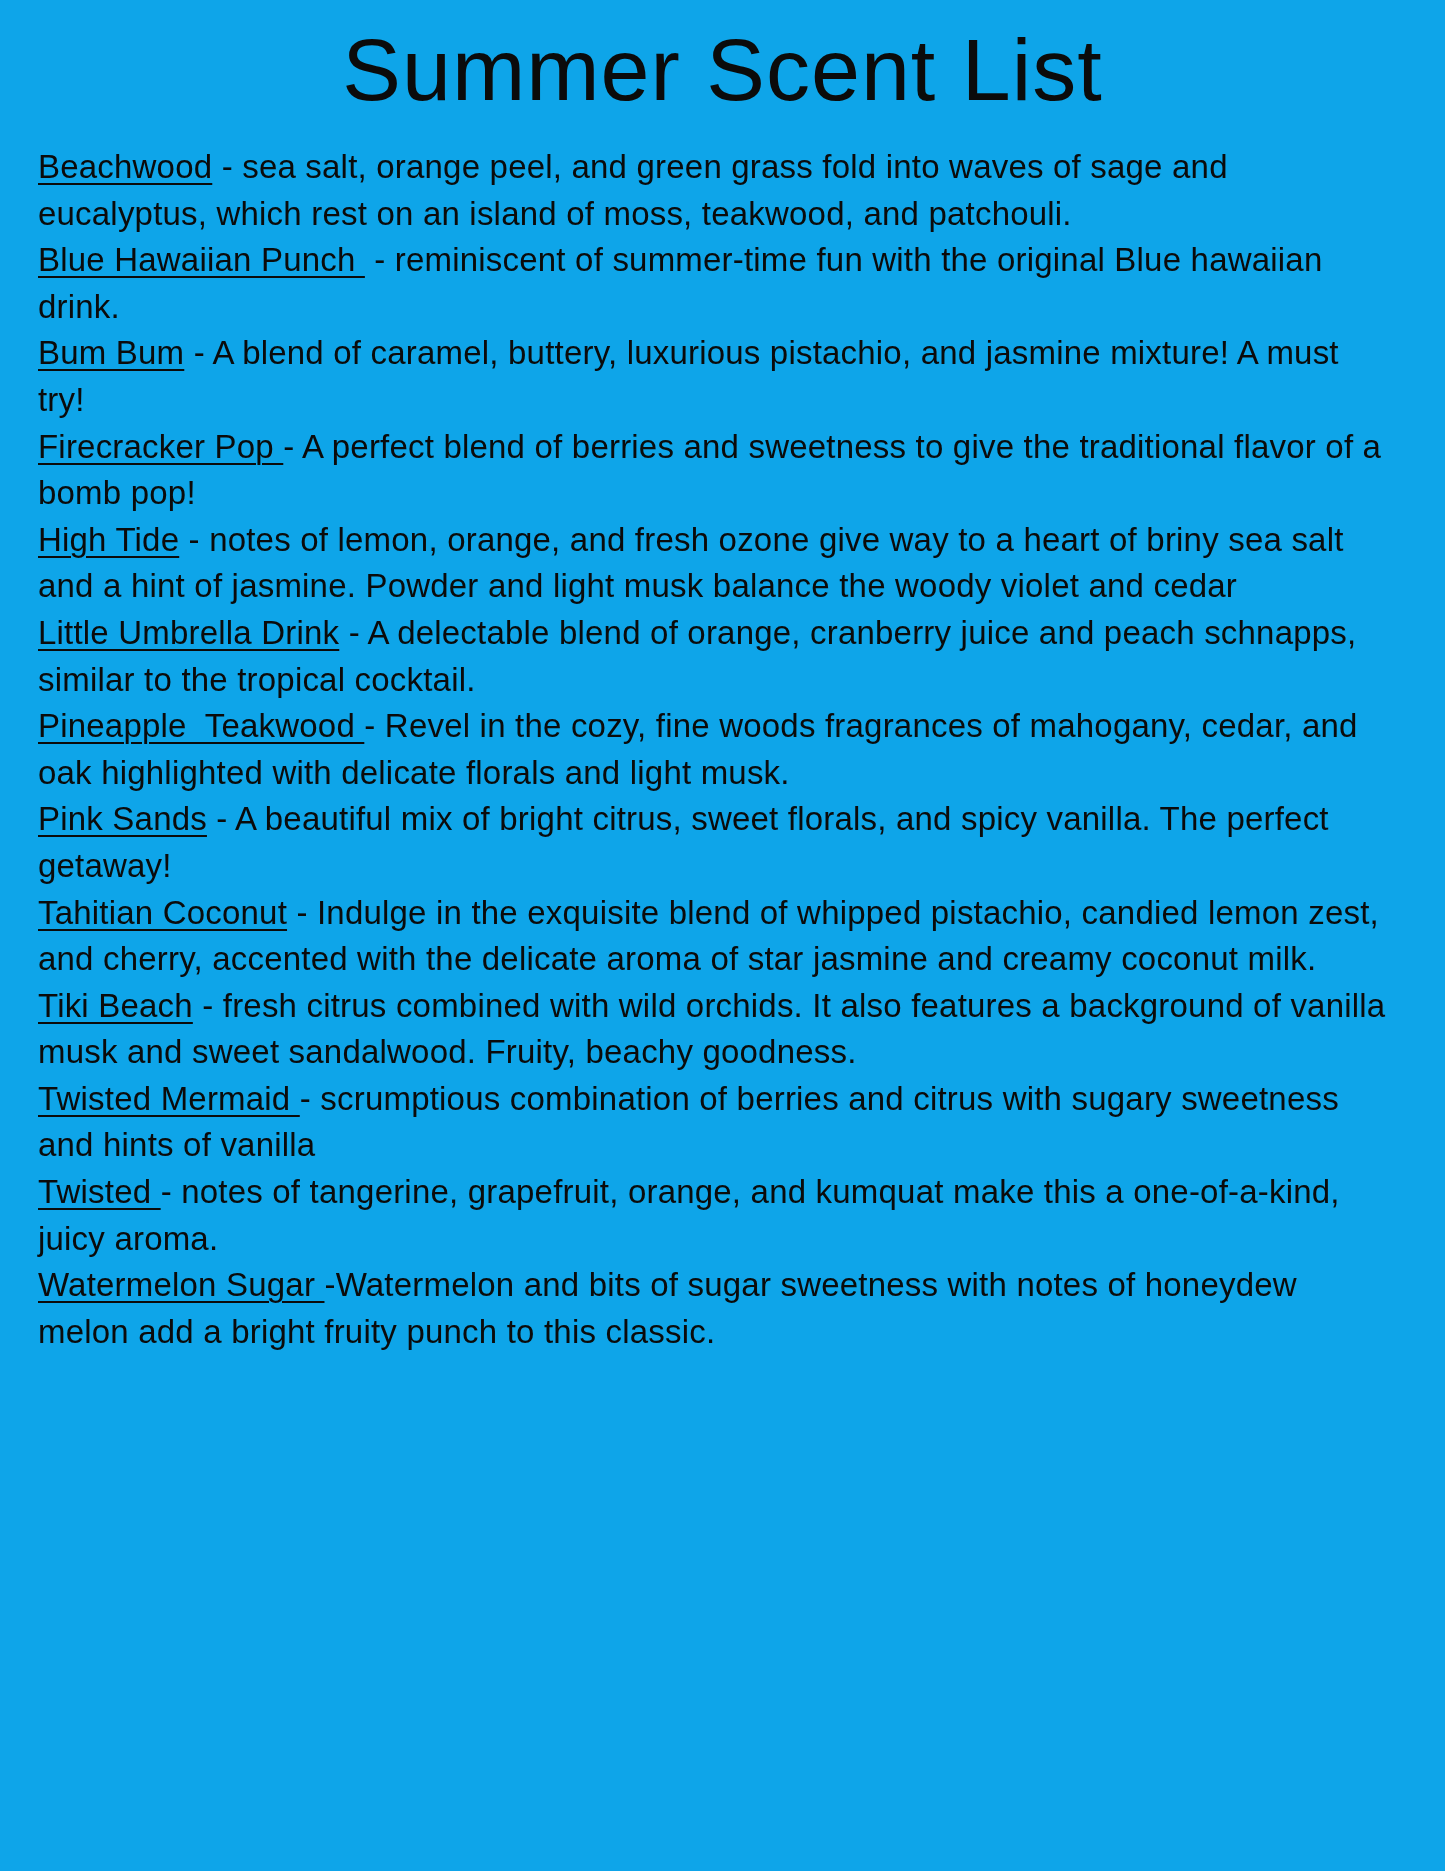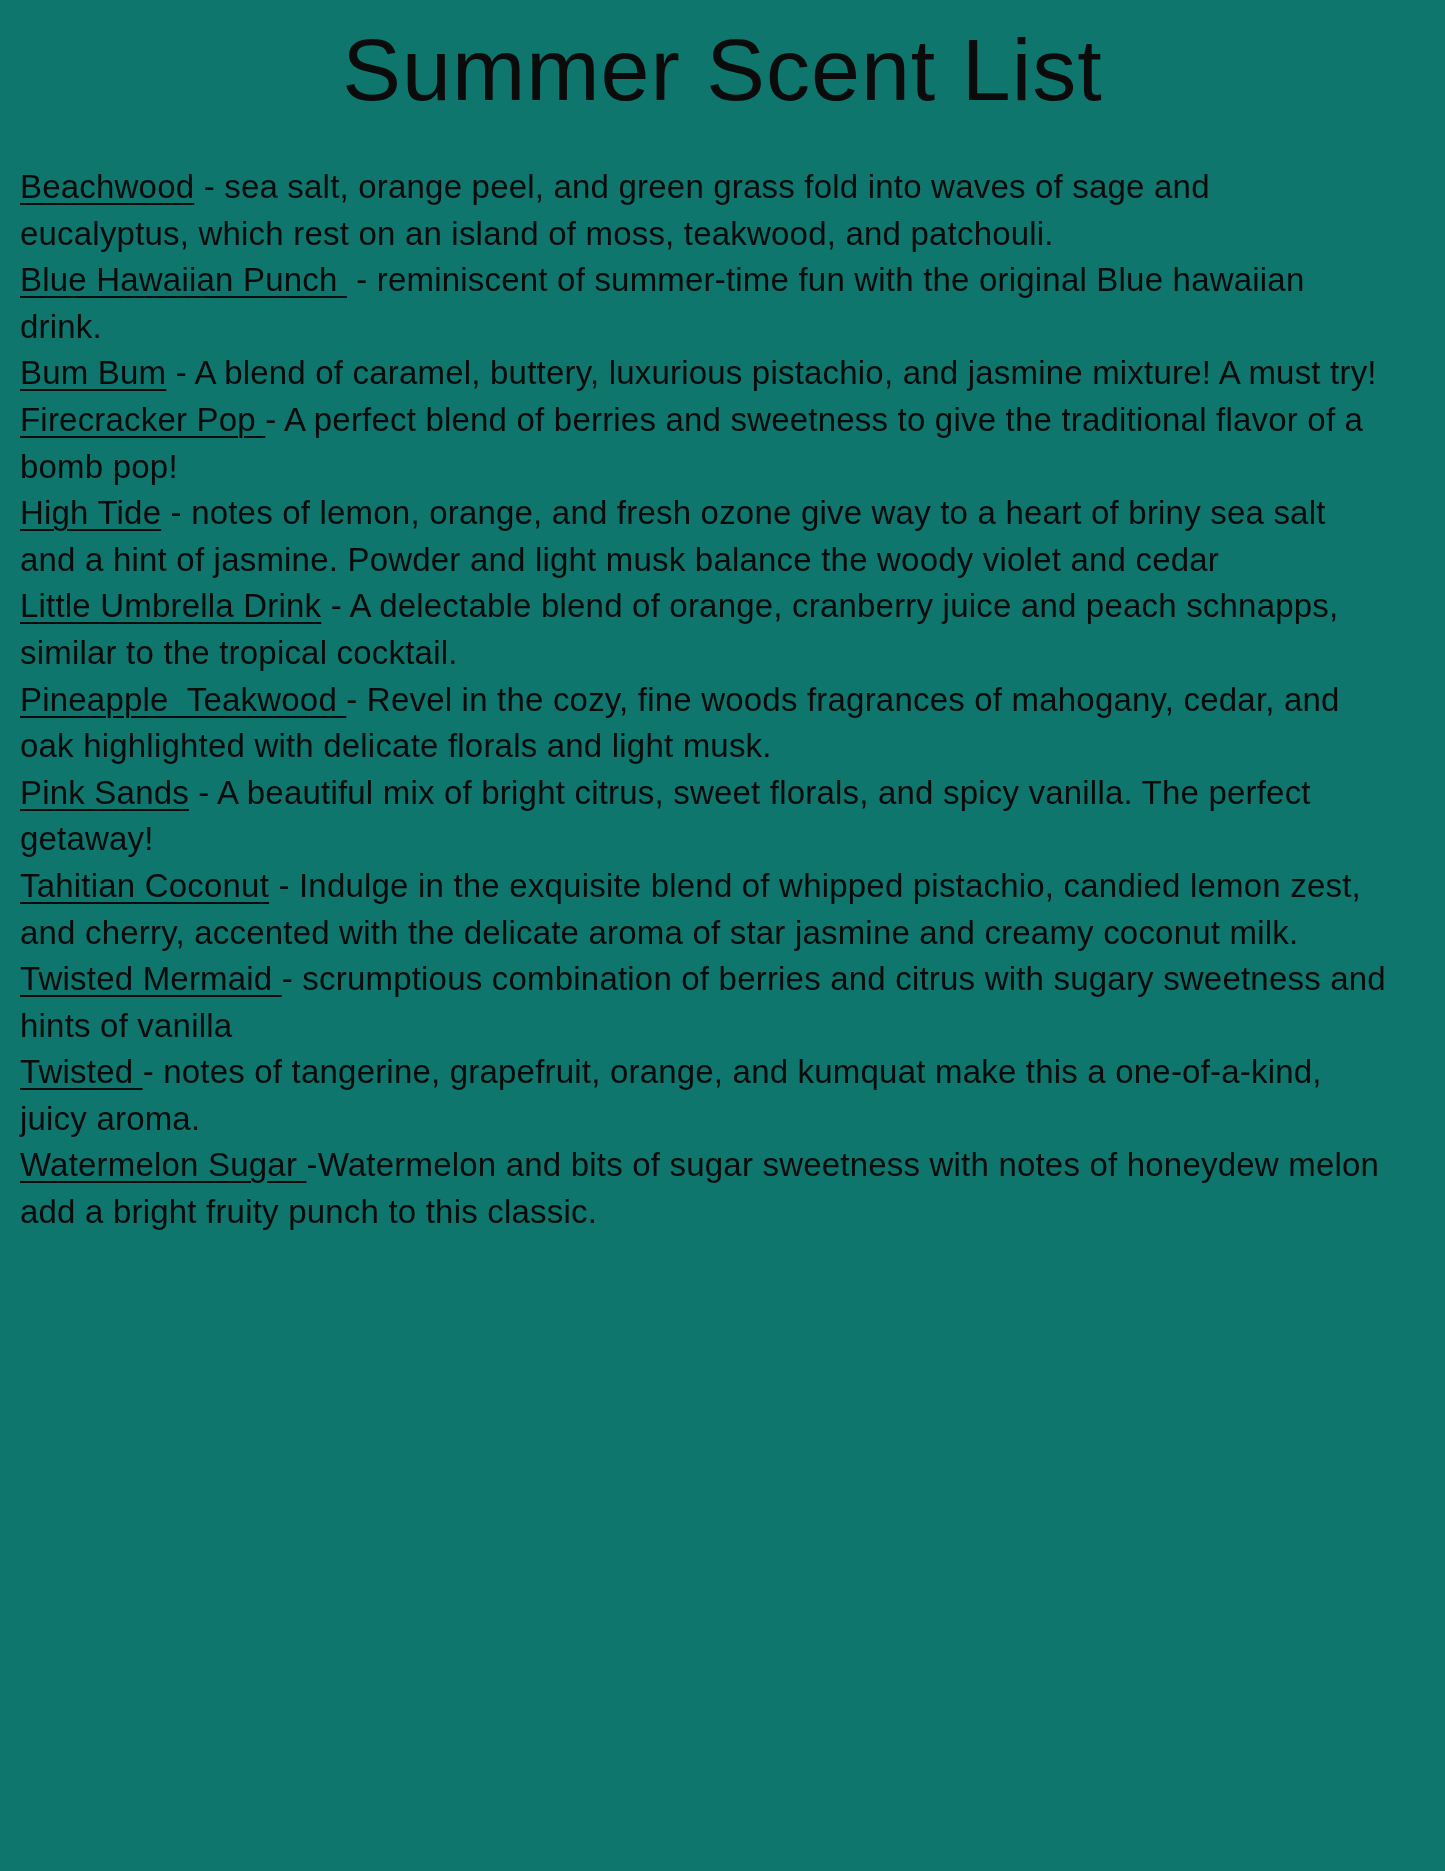--- a/index.html
+++ b/index.html
@@ -4,40 +4,40 @@
 <style>
   html, body {
     margin: 0;
     padding: 0;
     background: #ffffff;
   }
   .page {
     position: relative;
     width: 1445px;
     height: 1871px;
-    background: #0f766e;
+    background: #0ea5e9;
     color: #000000;
     font-family: "Liberation Sans", "DejaVu Sans", sans-serif;
     overflow: hidden;
     box-sizing: border-box;
   }
   .doc-title {
     margin: 0;
     padding-top: 20px;
     font-size: 88px;
     line-height: 100px;
     font-weight: 500;
     letter-spacing: 1px;
     text-align: center;
     color: #0b0b0b;
     white-space: pre;
   }
   .scent-list {
-    margin-top: 44px;
-    padding: 0 58px 0 20px;
+    margin-top: 24px;
+    padding: 0 58px 0 38px;
     font-size: 33px;
     line-height: 46.6px;
     letter-spacing: 0.2px;
     color: #0b0b0b;
   }
   p.scent {
     margin: 0;
     padding: 0;
     white-space: pre-wrap;
   }
@@ -70,20 +70,21 @@
 
   <p class="scent"><span class="scent-name">Little Umbrella Drink</span><span class="scent-desc"> - A delectable blend of orange, cranberry juice and peach schnapps, similar to the tropical cocktail.</span></p>
 
   <p class="scent"><span class="scent-name">Pineapple  Teakwood </span><span class="scent-desc">- Revel in the cozy, fine woods fragrances of mahogany, cedar, and oak highlighted with delicate florals and light musk.</span></p>
 
 
   <p class="scent"><span class="scent-name">Pink Sands</span><span class="scent-desc"> - A beautiful mix of bright citrus, sweet florals, and spicy vanilla. The perfect getaway!</span></p>
 
   <p class="scent"><span class="scent-name">Tahitian Coconut</span><span class="scent-desc"> - Indulge in the exquisite blend of whipped pistachio, candied lemon zest, and cherry, accented with the delicate aroma of star jasmine and creamy coconut milk.</span></p>
 
+  <p class="scent"><span class="scent-name">Tiki Beach</span><span class="scent-desc"> - fresh citrus combined with wild orchids. It also features a background of vanilla musk and sweet sandalwood. Fruity, beachy goodness.</span></p>
 
   <p class="scent"><span class="scent-name">Twisted Mermaid </span><span class="scent-desc">- scrumptious combination of berries and citrus with sugary sweetness and hints of vanilla</span></p>
 
   <p class="scent"><span class="scent-name">Twisted </span><span class="scent-desc">- notes of tangerine, grapefruit, orange, and kumquat make this a one-of-a-kind, juicy aroma.</span></p>
 
   <p class="scent"><span class="scent-name">Watermelon Sugar </span><span class="scent-desc">-Watermelon and bits of sugar sweetness with notes of honeydew melon add a bright fruity punch to this classic.</span></p>
 </div>
 </div>
 
 </body></html>

